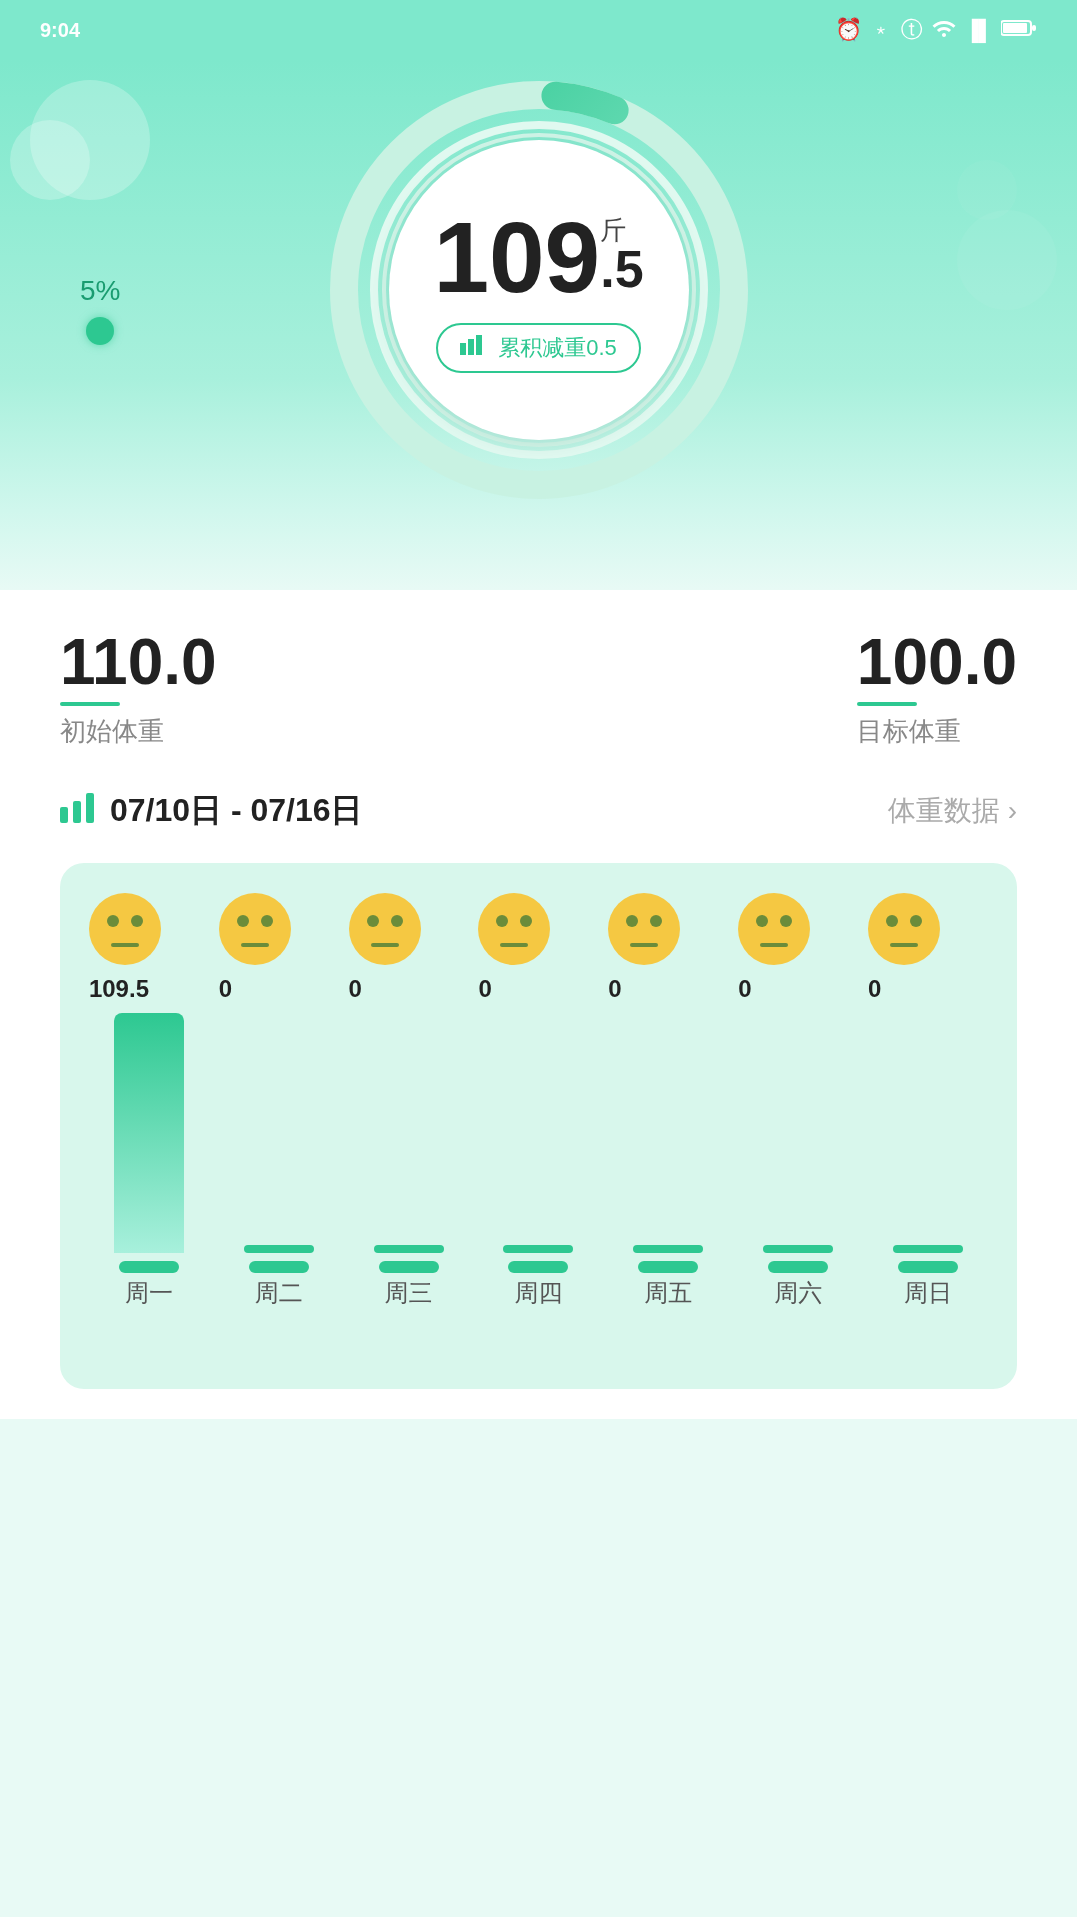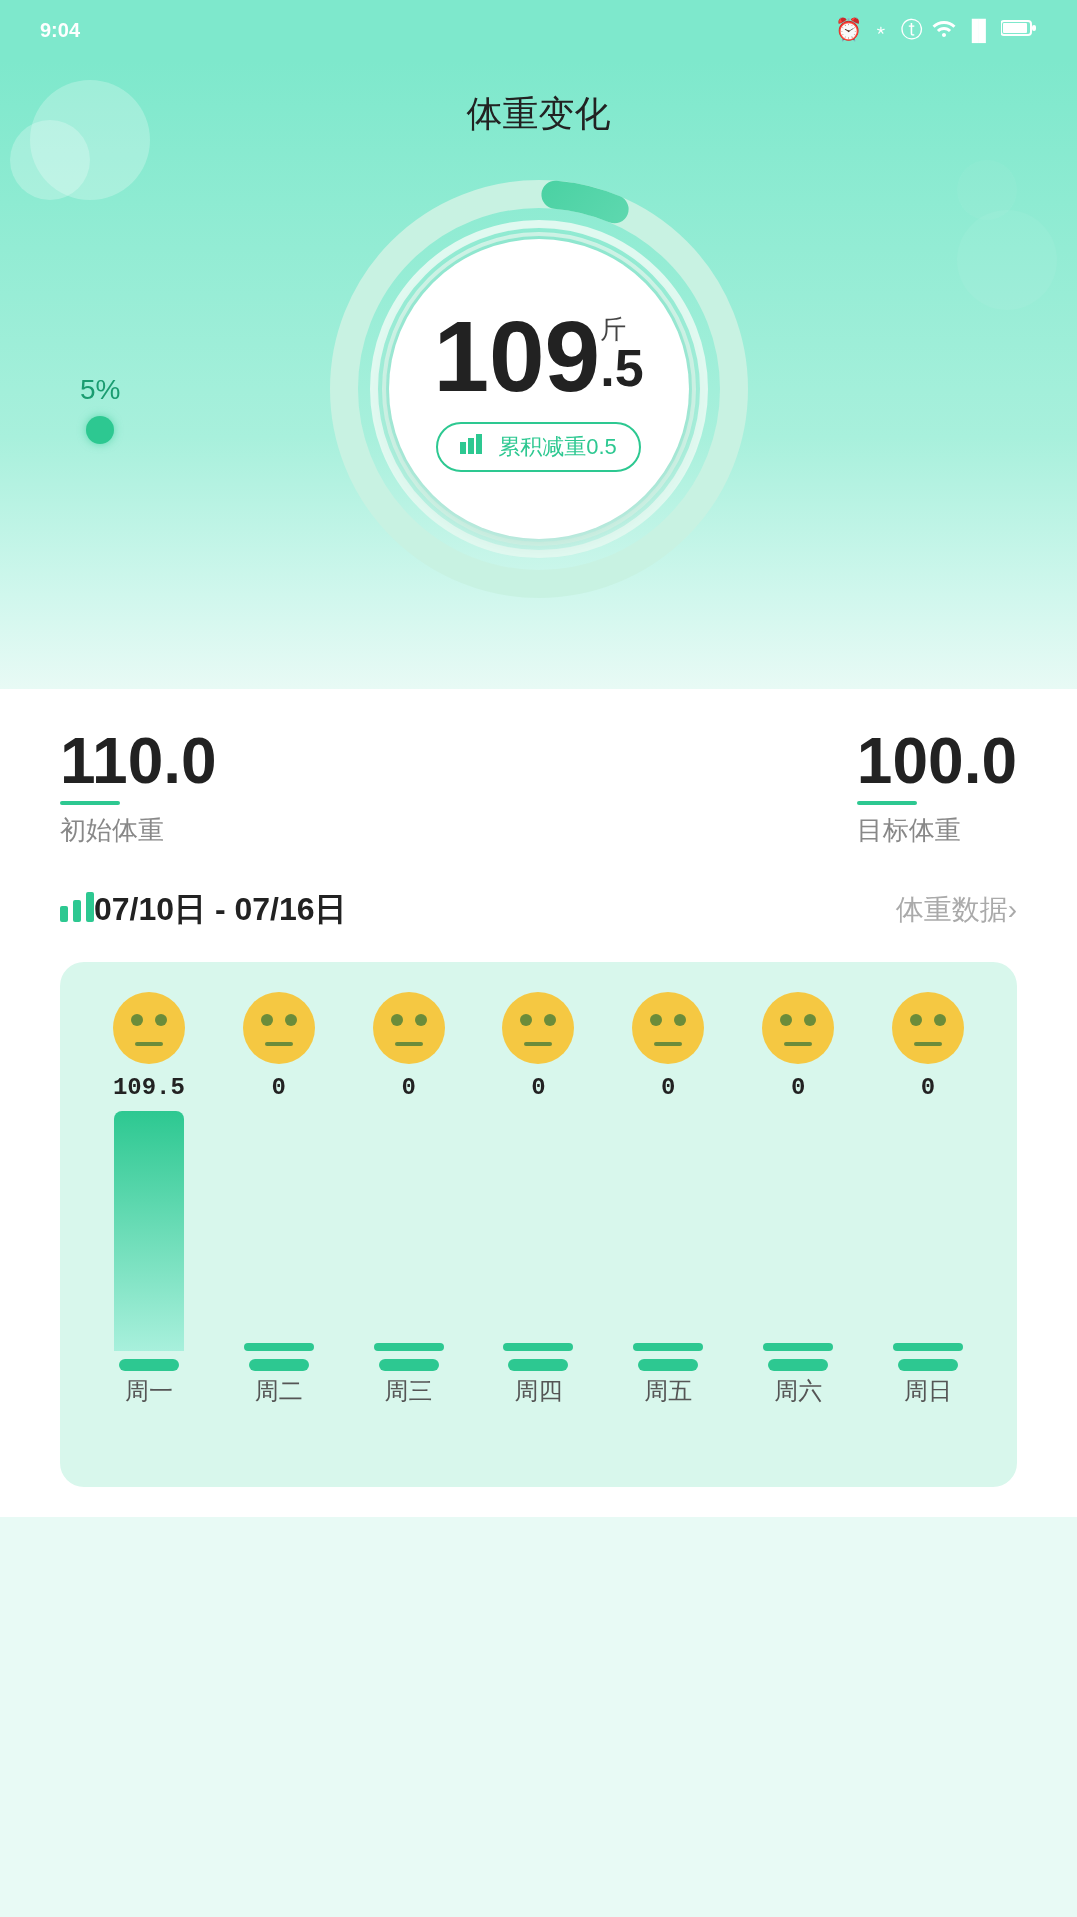--- a/index.html
+++ b/index.html
@@ -200,34 +200,35 @@
     
     .date-range-row {
       display: flex;
       justify-content: space-between;
       align-items: center;
       margin-bottom: 30px;
     }
     .date-range-left {
       display: flex;
       align-items: center;
+      gap: 16px;
     }
     .chart-icon {
       font-size: 30px;
       color: #2dc891;
     }
     .date-range-text {
       font-size: 32px;
       font-weight: 600;
       color: #222;
     }
     .weight-data-link {
       display: flex;
       align-items: center;
-      gap: 0;
+      gap: 8px;
       color: #aaa;
       font-size: 28px;
     }
     .chevron-right {
       color: #aaa;
       font-size: 28px;
     }
 
     
     .chart-card {
@@ -237,23 +238,21 @@
     }
 
     .emoji-row {
       display: flex;
       justify-content: space-around;
       margin-bottom: 10px;
     }
     .day-col {
       display: flex;
       flex-direction: column;
-      align-items: center;
       width: 120px;
-      font-family: Liberation Mono, monospace;
     }
     .emoji-face {
       width: 72px;
       height: 72px;
       background: #f5c842;
       border-radius: 50%;
       display: flex;
       align-items: center;
       justify-content: center;
       font-size: 32px;
@@ -366,21 +365,20 @@
 
 <div class="top-section">
 
   <div class="deco-circles">
     <div class="deco-circle" style="width:120px;height:120px;top:20px;left:30px;"></div>
     <div class="deco-circle" style="width:80px;height:80px;top:60px;left:10px;"></div>
     <div class="deco-circle" style="width:60px;height:60px;top:100px;right:60px;opacity:0.15;"></div>
     <div class="deco-circle" style="width:100px;height:100px;top:150px;right:20px;opacity:0.2;"></div>
   </div>
 
-  <h1 class="page-title">体重变化</h1>
 
   <div class="gauge-section">
 
     <div class="percentage-label">
       <span class="percentage-text">5%</span>
       <div class="percentage-dot"></div>
     </div>
 
     <div class="gauge-wrapper">
 

